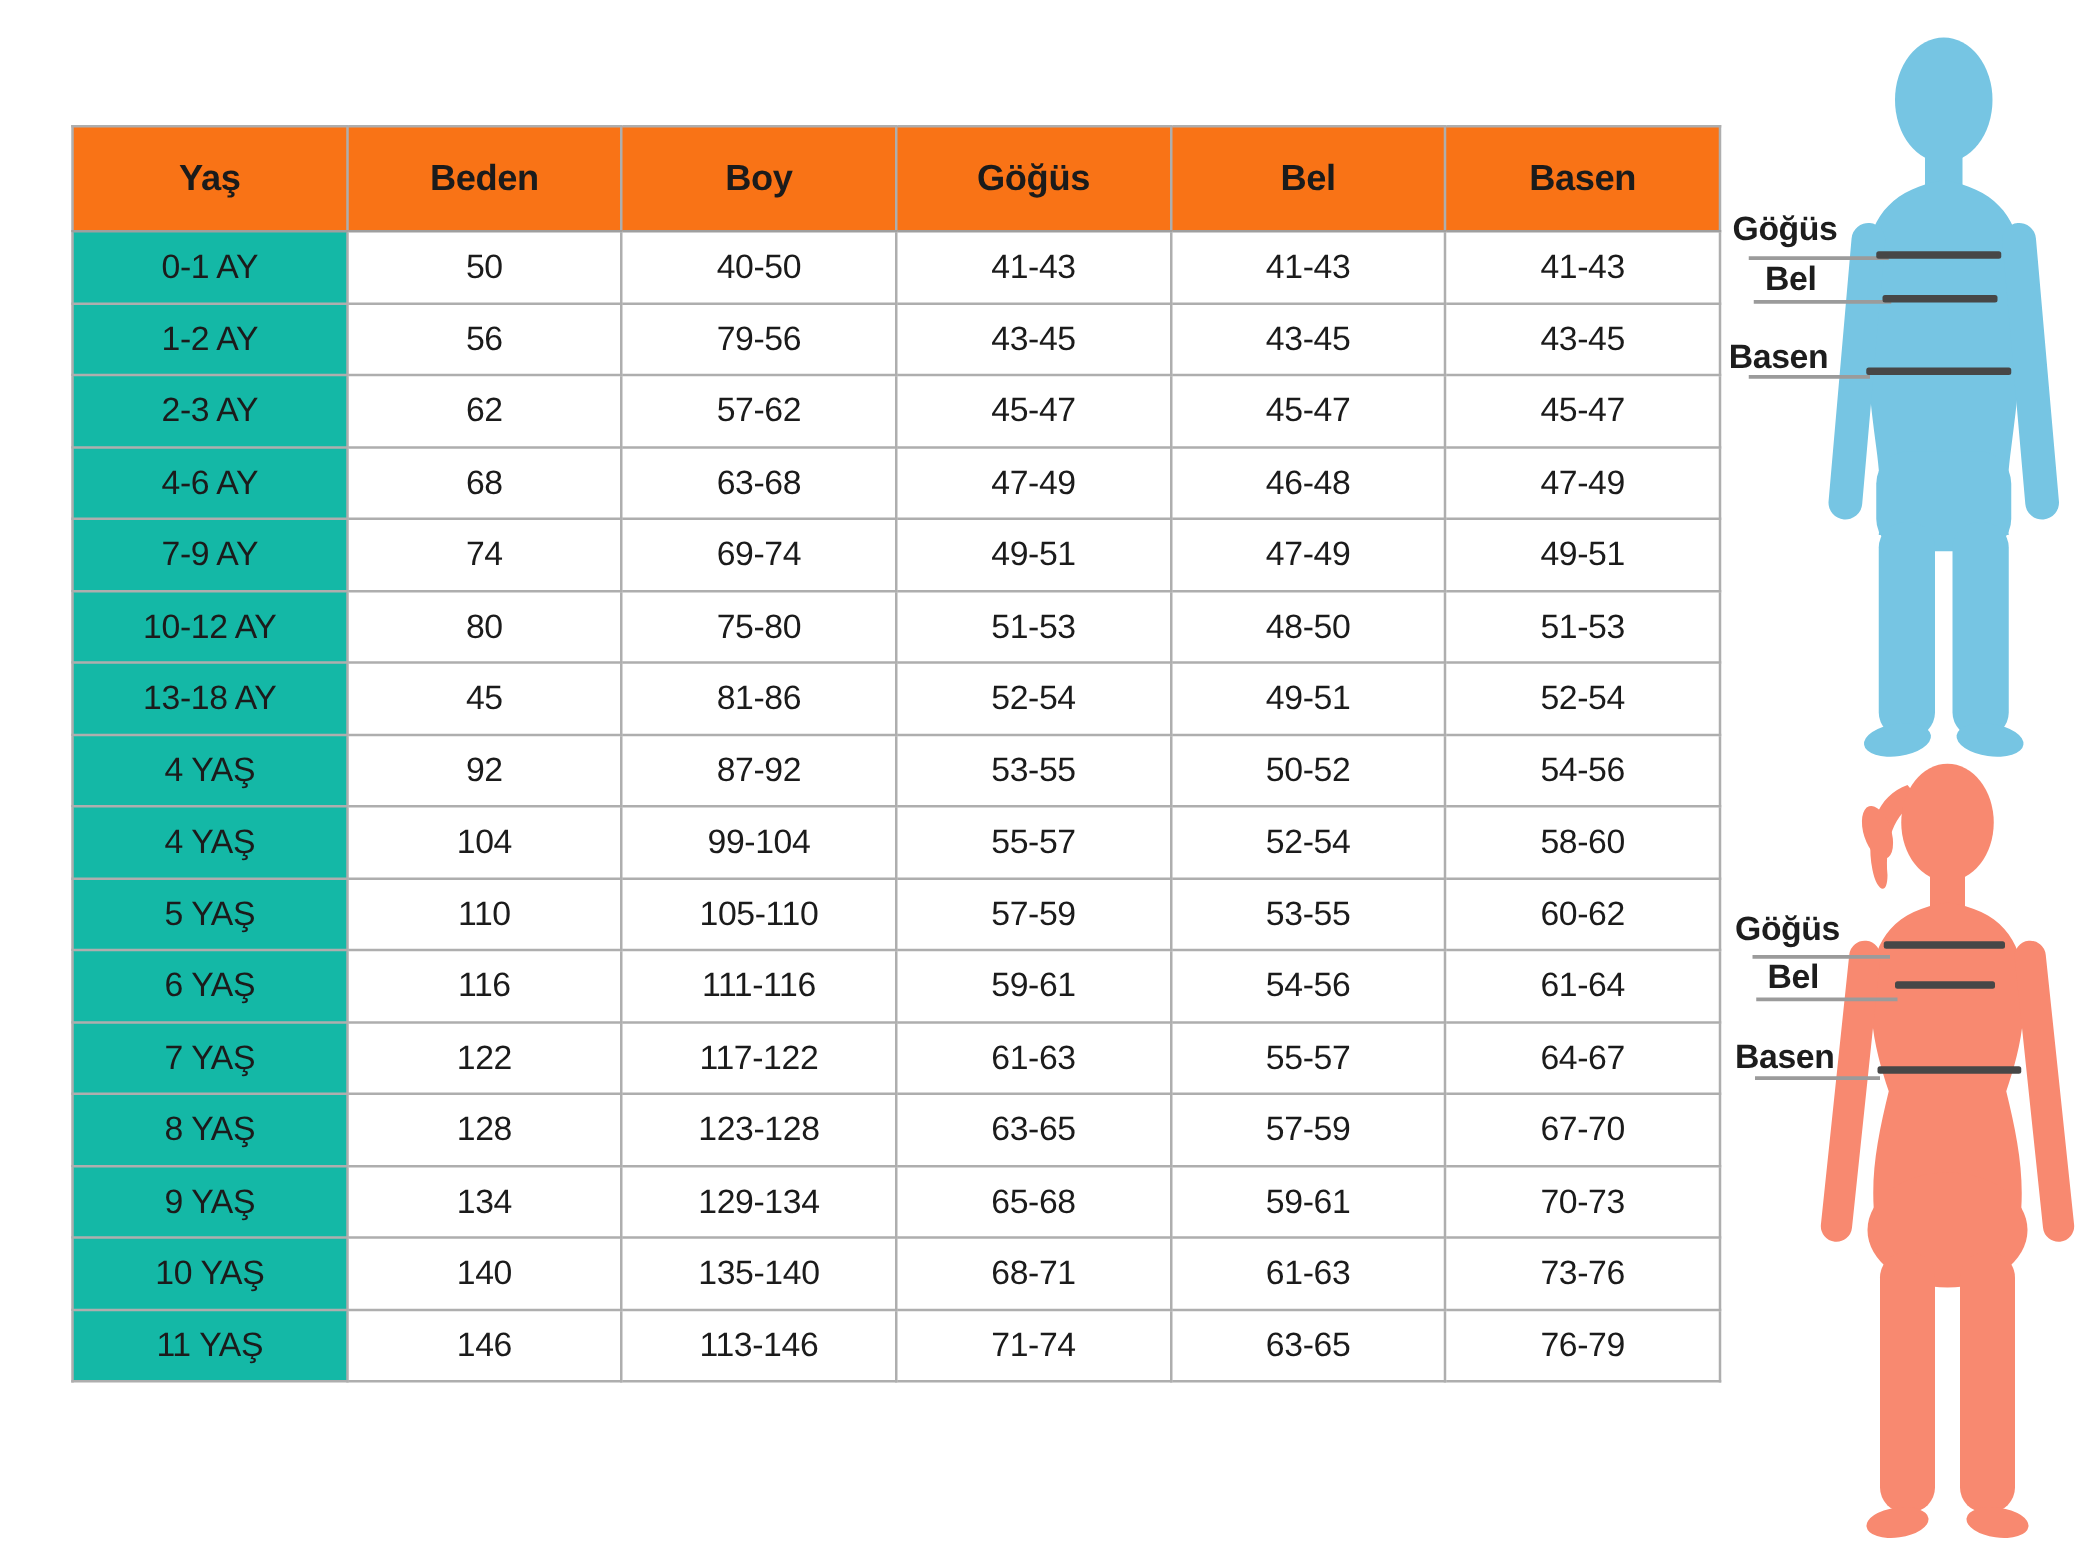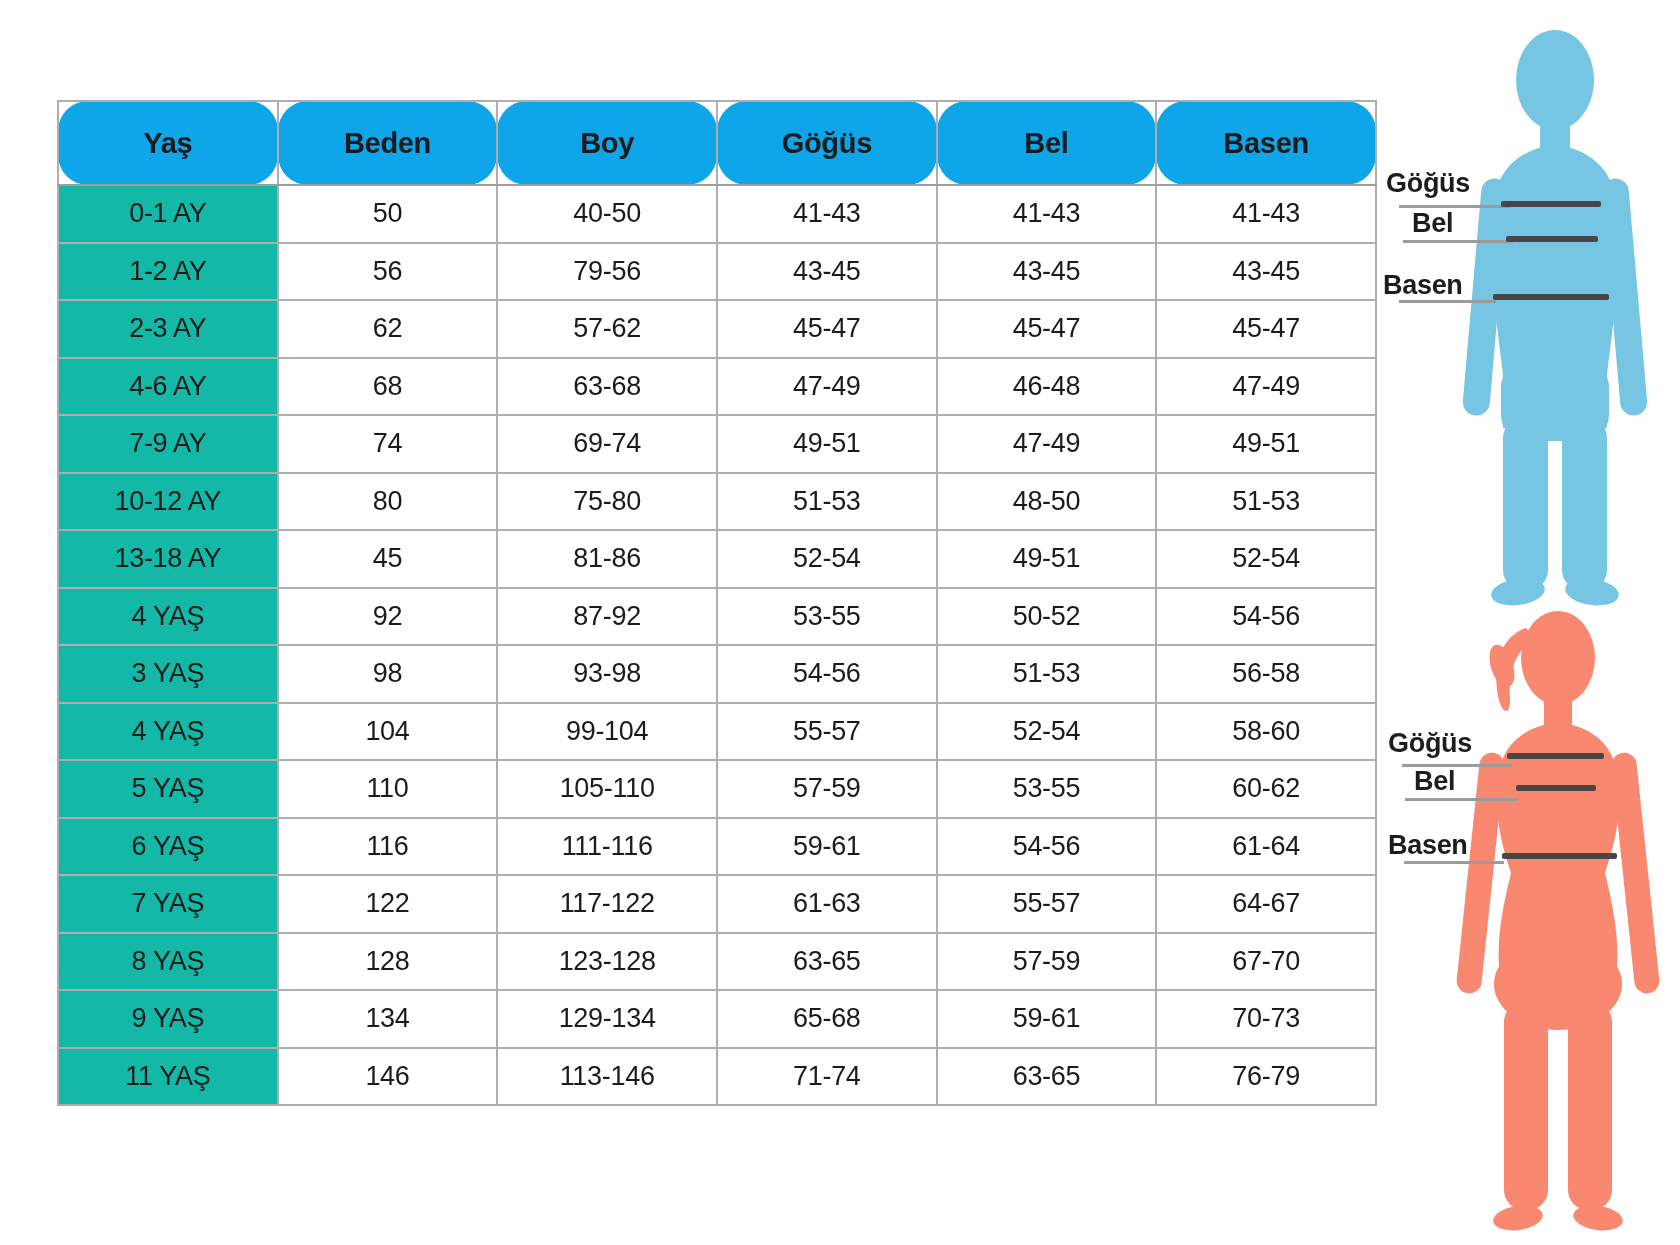--- a/index.html
+++ b/index.html
@@ -11,23 +11,22 @@
   
   table.size-table {
     position:absolute; left:57px; top:100px; width:1320px;
     border-collapse:collapse; table-layout:fixed; background:#ffffff;
   }
   table.size-table th, table.size-table td {
     border:2px solid #aeaeae; text-align:center; vertical-align:middle;
     color:#1b1b1b; letter-spacing:-0.3px; padding:0;
   }
   table.size-table th {
-    height:82px; background:#0ea5e9; font-size:29px; font-weight:bold;
+    height:82px; background:#f97316; font-size:29px; font-weight:bold;
     border-bottom-color:#9f9f9f;
-    border-radius:30px;
   }
   table.size-table td { height:55.5px; font-size:27px; font-weight:400; }
   table.size-table td:first-child { background:#14b8a6;margin-left:32px; }
 
   
   .fig { position:absolute; }
   .fig svg { display:block; width:100%; height:100%; }
   #boy-figure  { left:1452px; top:26px;  width:206px; height:588px; }
   #girl-figure { left:1452px; top:602px; width:212px; height:643px; }
 
@@ -137,28 +136,20 @@
         </tr>
         <tr>
           <td>4 YAŞ</td>
           <td>92</td>
           <td>87-92</td>
           <td>53-55</td>
           <td>50-52</td>
           <td>54-56</td>
         </tr>
         <tr>
-          <td>3 YAŞ</td>
-          <td>98</td>
-          <td>93-98</td>
-          <td>54-56</td>
-          <td>51-53</td>
-          <td>56-58</td>
-        </tr>
-        <tr>
           <td>4 YAŞ</td>
           <td>104</td>
           <td>99-104</td>
           <td>55-57</td>
           <td>52-54</td>
           <td>58-60</td>
         </tr>
         <tr>
           <td>5 YAŞ</td>
           <td>110</td>
@@ -191,20 +182,28 @@
           <td>57-59</td>
           <td>67-70</td>
         </tr>
         <tr>
           <td>9 YAŞ</td>
           <td>134</td>
           <td>129-134</td>
           <td>65-68</td>
           <td>59-61</td>
           <td>70-73</td>
+        </tr>
+        <tr>
+          <td>10 YAŞ</td>
+          <td>140</td>
+          <td>135-140</td>
+          <td>68-71</td>
+          <td>61-63</td>
+          <td>73-76</td>
         </tr>
         <tr>
           <td>11 YAŞ</td>
           <td>146</td>
           <td>113-146</td>
           <td>71-74</td>
           <td>63-65</td>
           <td>76-79</td>
         </tr>
       </tbody>

